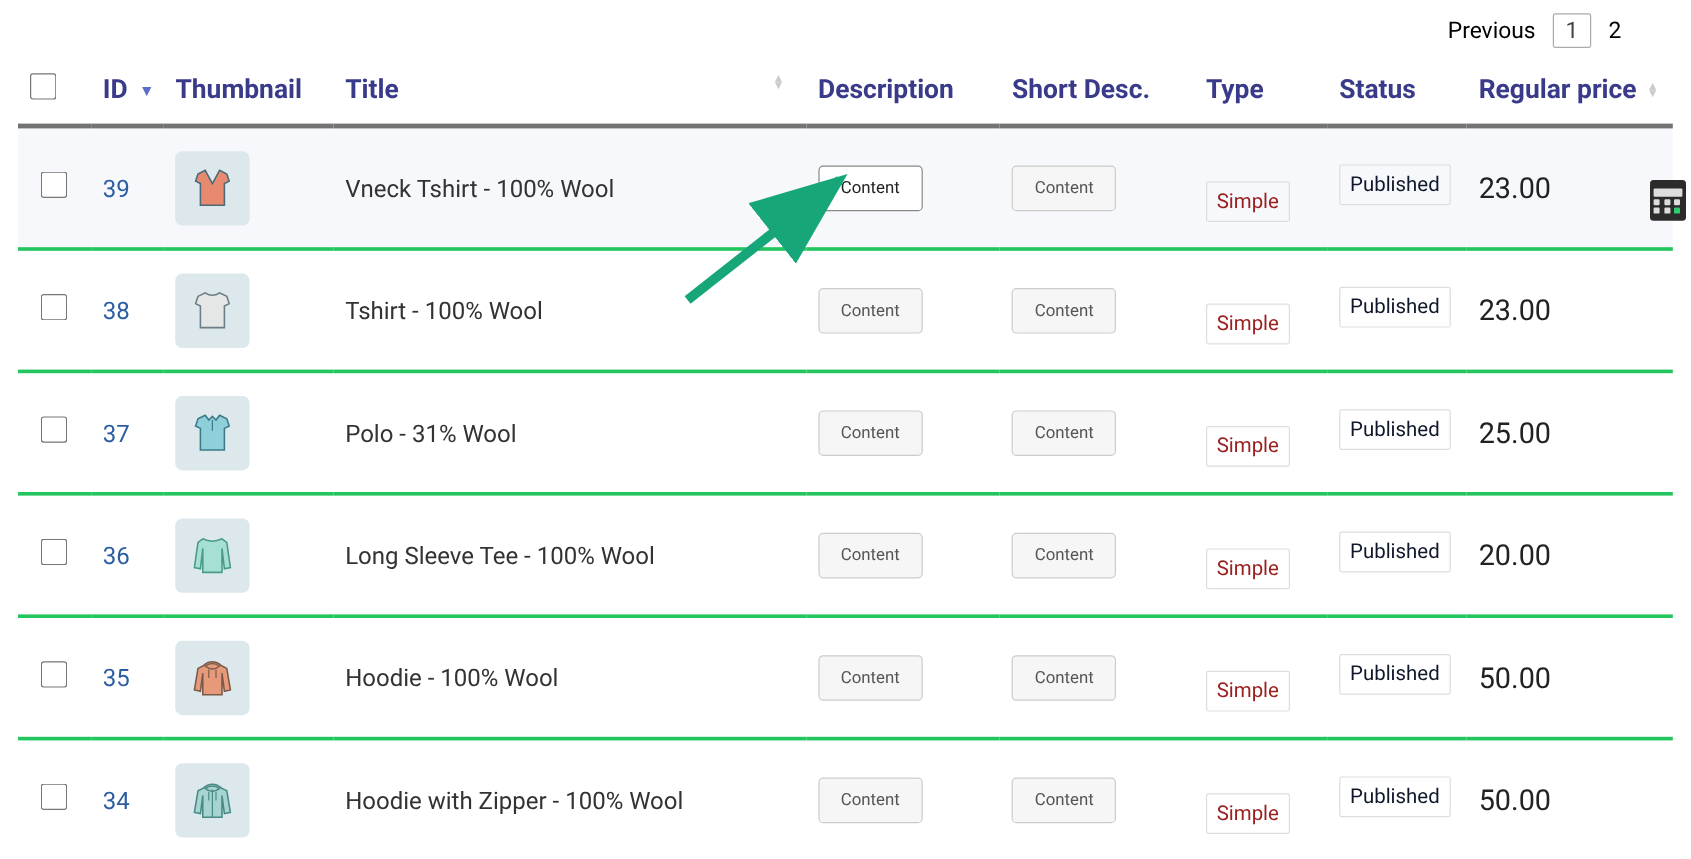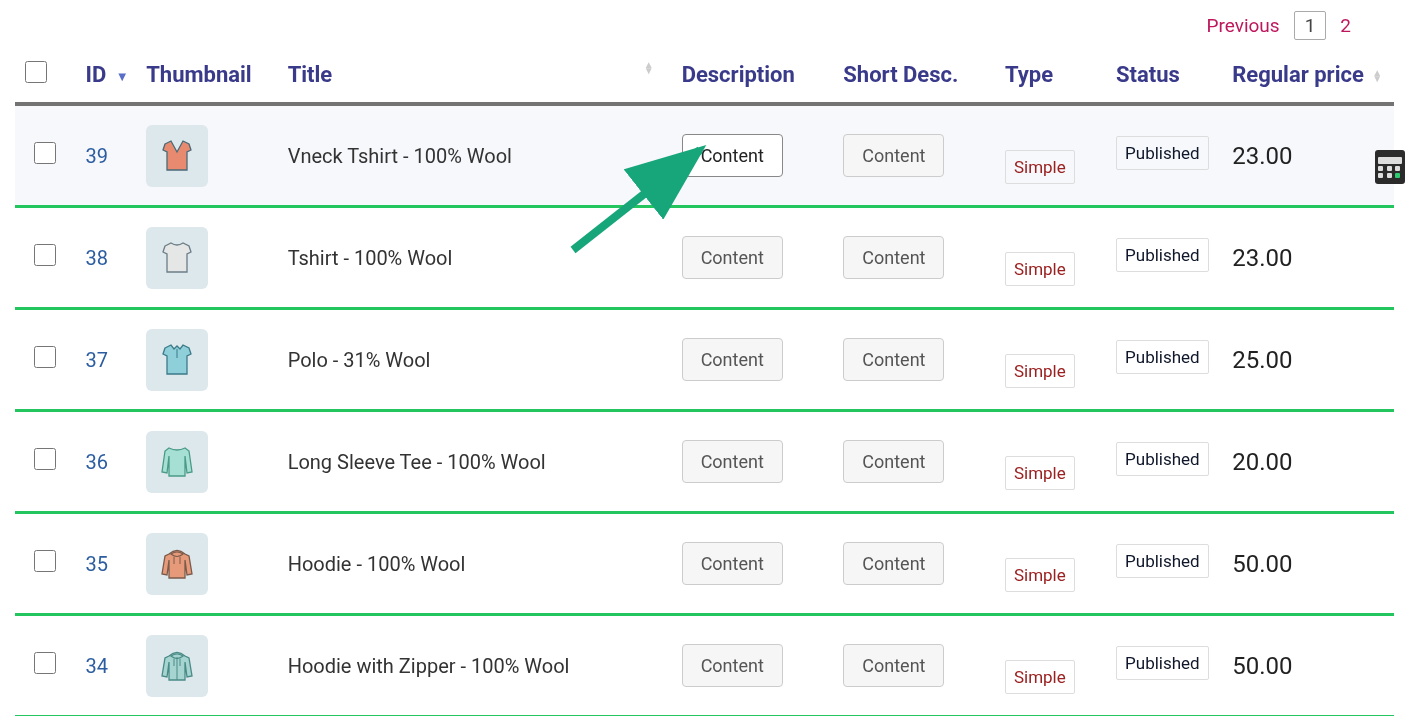--- a/index.html
+++ b/index.html
@@ -18,21 +18,21 @@
       align-items: center;
       gap: 6px;
       margin-bottom: 10px;
       padding-right: 35px;
       color: #555;
       font-size: 19px;
     }
     .pagination .page-link {
       padding: 4px 8px;
       cursor: pointer;
-      color: #be185d;
+      color: #000000;
     }
     .pagination .page-current {
       border: 1px solid #aaa;
       padding: 2px 10px;
       border-radius: 2px;
       color: #444;
     }
 
     table {
       width: 100%;
@@ -107,21 +107,21 @@
       justify-content: center;
     }
     .thumb svg { width: 40px; height: 40px; }
 
     .btn-content {
       display: inline-block;
       background: #f6f6f6;
       border: 1px solid #ccc;
       border-radius: 4px;
       padding: 10px 18px;
-      font-size: 18px;
+      font-size: 14px;
       color: #555;
       cursor: pointer;
     }
     .btn-content.primary {
       background: #fff;
       border: 1px solid #888;
       color: #222;
     }
 
     .badge {

